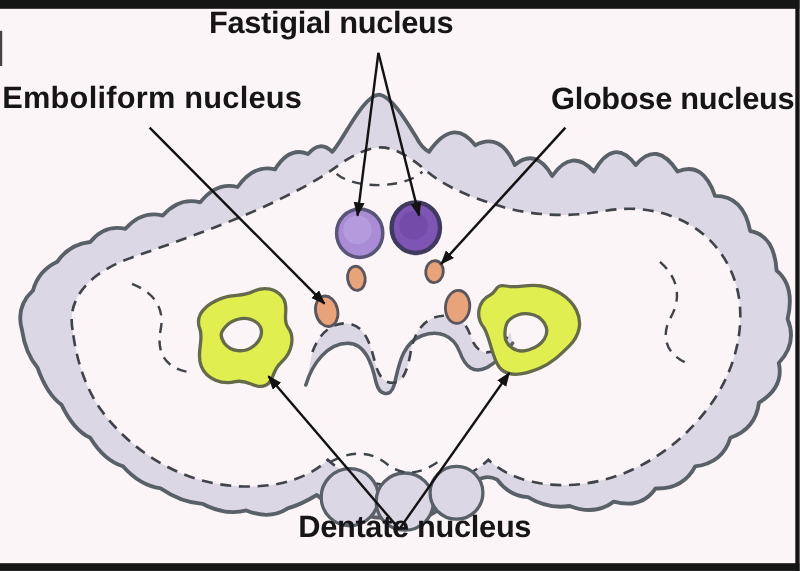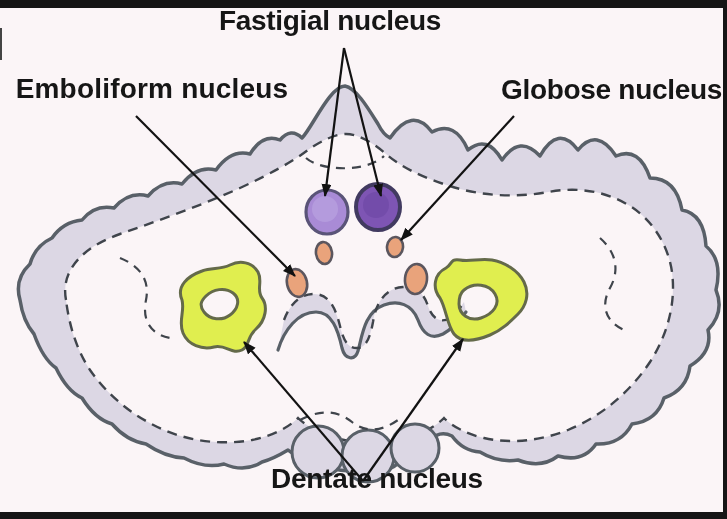--- a/index.html
+++ b/index.html
@@ -9,22 +9,22 @@
   }
   .bar{position:absolute;background:#151515;}
   #bar-top{left:0;top:0;width:727px;height:8px;}
   #bar-bottom{left:0;bottom:0;width:727px;height:7px;}
   #bar-right{right:0;top:0;width:4px;height:519px;}
   #bar-left-sliver{left:0;top:28px;width:2px;height:32px;background:#444;}
   .anat-label{
     position:absolute;font-weight:bold;font-size:28px;line-height:30px;
     color:#161616;letter-spacing:-0.3px;white-space:nowrap;
   }
-  #label-fastigial{left:190px;top:6px;width:280px;text-align:center;}
-  #label-emboliform{left:2px;top:74px;width:300px;text-align:center;letter-spacing:0.2px;}
+  #label-fastigial{left:190px;top:6px;width:280px;text-align:left;}
+  #label-emboliform{left:2px;top:74px;width:300px;text-align:left;letter-spacing:0.2px;}
   #label-globose{left:498px;top:75px;width:227px;text-align:center;}
   #label-dentate{left:237px;top:464px;width:280px;text-align:center;}
   svg{position:absolute;left:0;top:0;}
 </style>
 </head>
 <body>
 
 <div id="canvas">
 
   <svg width="727" height="519" viewBox="0 0 727 519">

